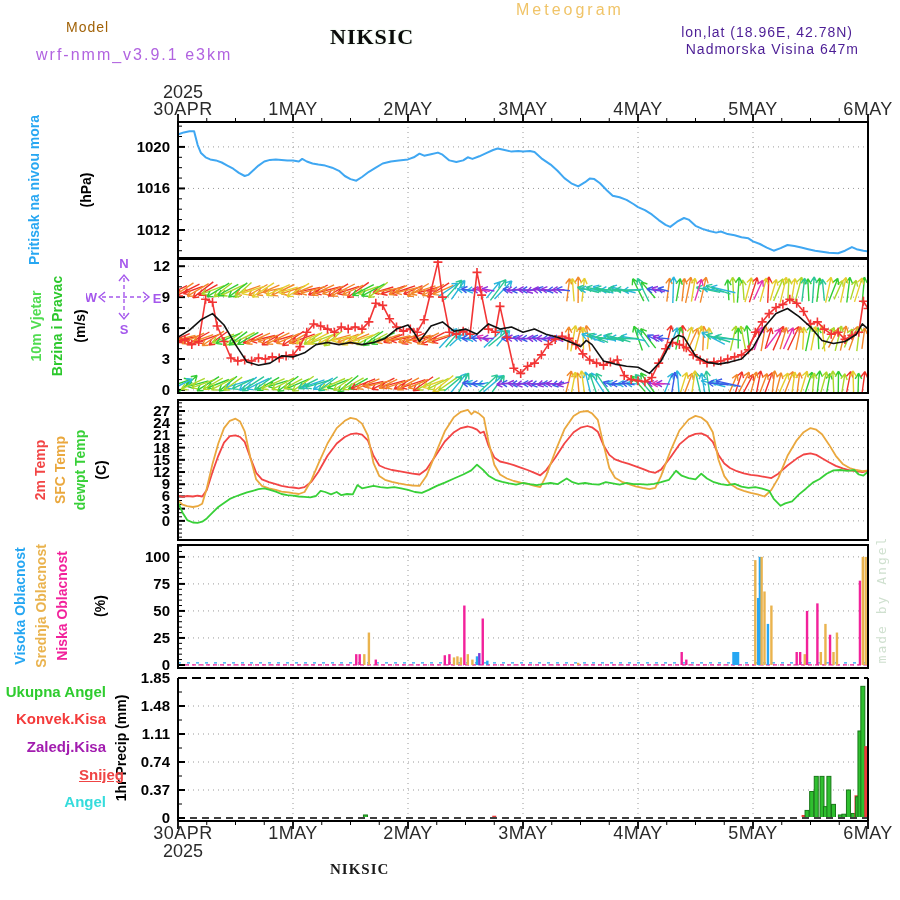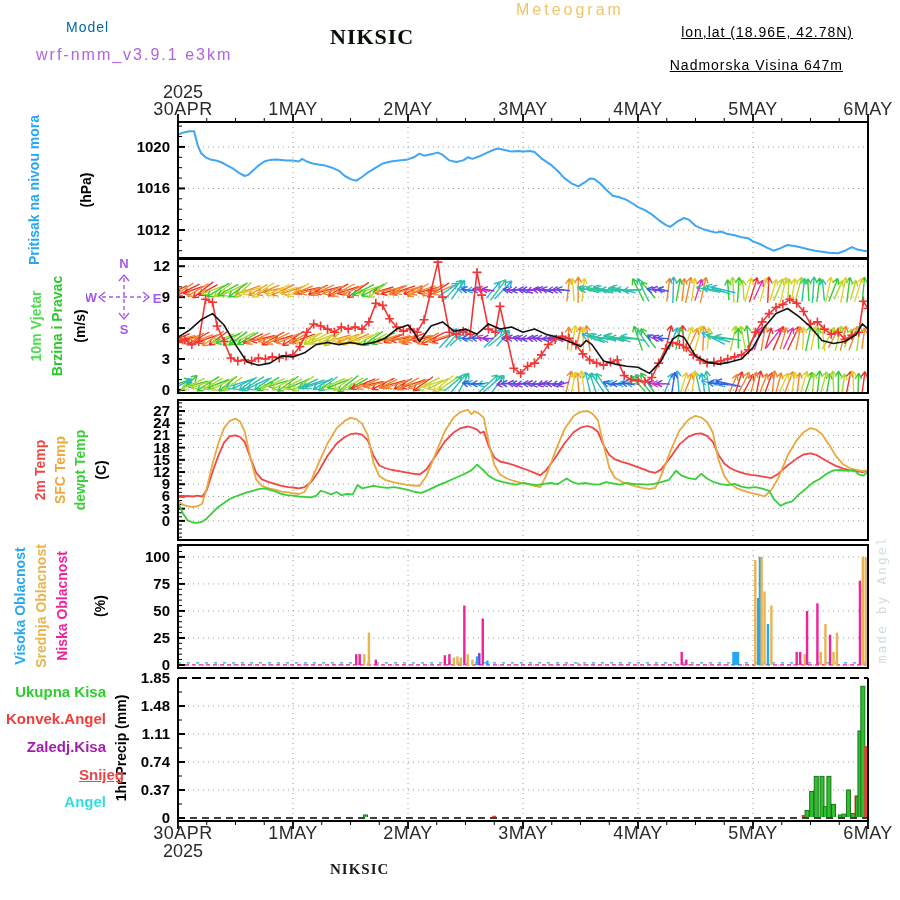--- a/index.html
+++ b/index.html
@@ -1,23 +1,23 @@
 <!DOCTYPE html>
 <html><head>
 <meta charset="utf-8">
 <style>
   html,body{margin:0;padding:0;background:#fff;}
   #root{position:relative;width:900px;height:900px;background:#ffffff;overflow:hidden;
         font-family:"Liberation Sans",sans-serif;}
   .abs{position:absolute;white-space:nowrap;}
   .vlab{position:absolute;width:300px;height:18px;line-height:18px;text-align:center;
         transform:rotate(-90deg);white-space:nowrap;font-weight:700;font-size:14px;}
-  .hdr-purple{color:#000000;text-decoration:underline;}
+  .hdr-purple{color:#4c1d95;}
   .c-metog{color:#f0c468;letter-spacing:3px;font-size:16px;}
-  .c-model{color:#0369a1;letter-spacing:1px;font-size:14px;}
+  .c-model{color:#a16207;letter-spacing:1px;font-size:14px;}
   .c-wrf{color:#b163e0;letter-spacing:2px;font-size:16px;}
   .title{font-family:"Liberation Serif",serif;font-weight:700;font-size:22px;color:#0a0a0a;
          text-shadow:0 0 2px #d2ecd2;letter-spacing:1px;}
   .rblock{font-size:14px;letter-spacing:1px;text-align:right;width:420px;}
   .legend{font-size:15px;font-weight:700;text-align:right;width:104px;}
   .footer-station{font-family:"Liberation Serif",serif;font-size:15px;font-weight:600;
                   color:#1a1a1a;letter-spacing:1px;}
   .credit{position:absolute;transform:rotate(-90deg);transform-origin:center;
           font-family:"DejaVu Sans Mono",monospace;font-size:13px;letter-spacing:2px;color:#cfe0cf;
           width:160px;text-align:center;}
@@ -26,43 +26,43 @@
 </head>
 <body>
 
 <div id="root">
 
   <div class="abs c-metog" style="left:516px;top:1px;">Meteogram</div>
   <div class="abs c-model" style="left:66px;top:19px;">Model</div>
   <div class="abs title" style="left:330px;top:24px;">NIKSIC</div>
   <div class="abs hdr-purple rblock" style="right:47px;top:24px;">lon,lat (18.96E, 42.78N)</div>
   <div class="abs c-wrf" style="left:36px;top:46px;">wrf-nmm_v3.9.1 e3km</div>
-  <div class="abs hdr-purple rblock" style="right:57px;top:41px;margin-top:16px;">Nadmorska Visina 647m</div>
+  <div class="abs hdr-purple rblock" style="right:41px;top:41px;">Nadmorska Visina 647m</div>
 
   <div class="vlab" style="left:-116px;top:181px;color:#27a7f2;">Pritisak na nivou mora</div>
   <div class="vlab" style="left:-64px;top:181px;color:#000;">(hPa)</div>
 
   <div class="vlab" style="left:-114px;top:317px;color:#50dc50;">10m Vjetar</div>
   <div class="vlab" style="left:-93px;top:317px;color:#2cc82c;">Brzina i Pravac</div>
   <div class="vlab" style="left:-70px;top:317px;color:#000;">(m/s)</div>
 
   <div class="vlab" style="left:-110px;top:461px;color:#f24545;">2m Temp</div>
   <div class="vlab" style="left:-90px;top:461px;color:#eaa83e;">SFC Temp</div>
   <div class="vlab" style="left:-70px;top:461px;color:#38d038;">dewpt Temp</div>
   <div class="vlab" style="left:-49px;top:461px;color:#000;">(C)</div>
 
   <div class="vlab" style="left:-130px;top:597px;color:#27a7f2;">Visoka Oblacnost</div>
   <div class="vlab" style="left:-109px;top:597px;color:#eab34e;">Srednja Oblacnost</div>
   <div class="vlab" style="left:-88px;top:597px;color:#f2219b;">Niska Oblacnost</div>
   <div class="vlab" style="left:-50px;top:597px;color:#000;">(%)</div>
 
   <div class="vlab" style="left:-29px;top:739px;color:#000;">1hr Precip (mm)</div>
 
-  <div class="abs legend" style="left:2px;top:683px;color:#2ecc2e;">Ukupna Kisa</div>
-  <div class="abs legend" style="left:2px;top:710px;color:#f43b3b;">Konvek.Angel</div>
+  <div class="abs legend" style="left:2px;top:683px;color:#2ecc2e;">Ukupna Angel</div>
+  <div class="abs legend" style="left:2px;top:710px;color:#f43b3b;">Konvek.Kisa</div>
   <div class="abs legend" style="left:2px;top:738px;color:#a21caf;">Zaledj.Kisa</div>
   <div class="abs legend" style="left:20px;top:766px;color:#ef4444;text-decoration:underline;">Snijeg</div>
   <div class="abs legend" style="left:2px;top:793px;color:#35dcdc;">Angel</div>
 
   <svg class="abs" style="left:86px;top:254px;" width="78" height="84">
     <g stroke="#a558ec" stroke-width="1.4" fill="none">
       <line x1="38" y1="24" x2="38" y2="62" stroke-dasharray="4 3"></line>
       <line x1="16" y1="43" x2="60" y2="43" stroke-dasharray="4 3"></line>
       <path d="M33 27 L38 21 L43 27"></path>
       <path d="M33 59 L38 65 L43 59"></path>

